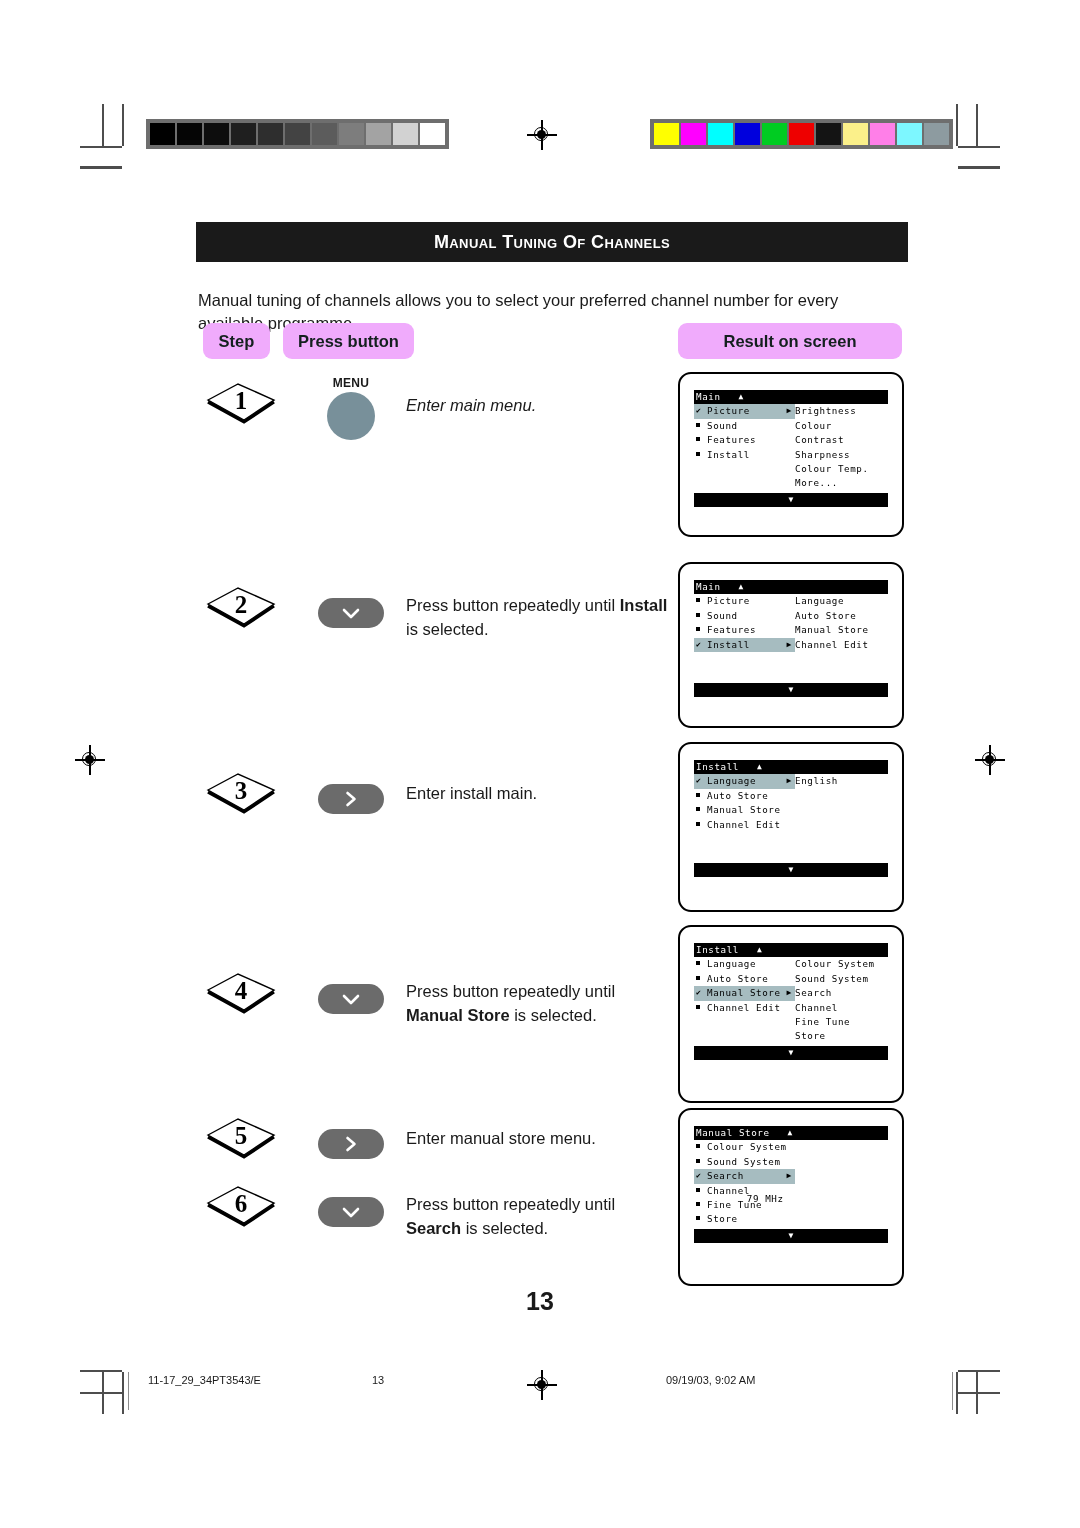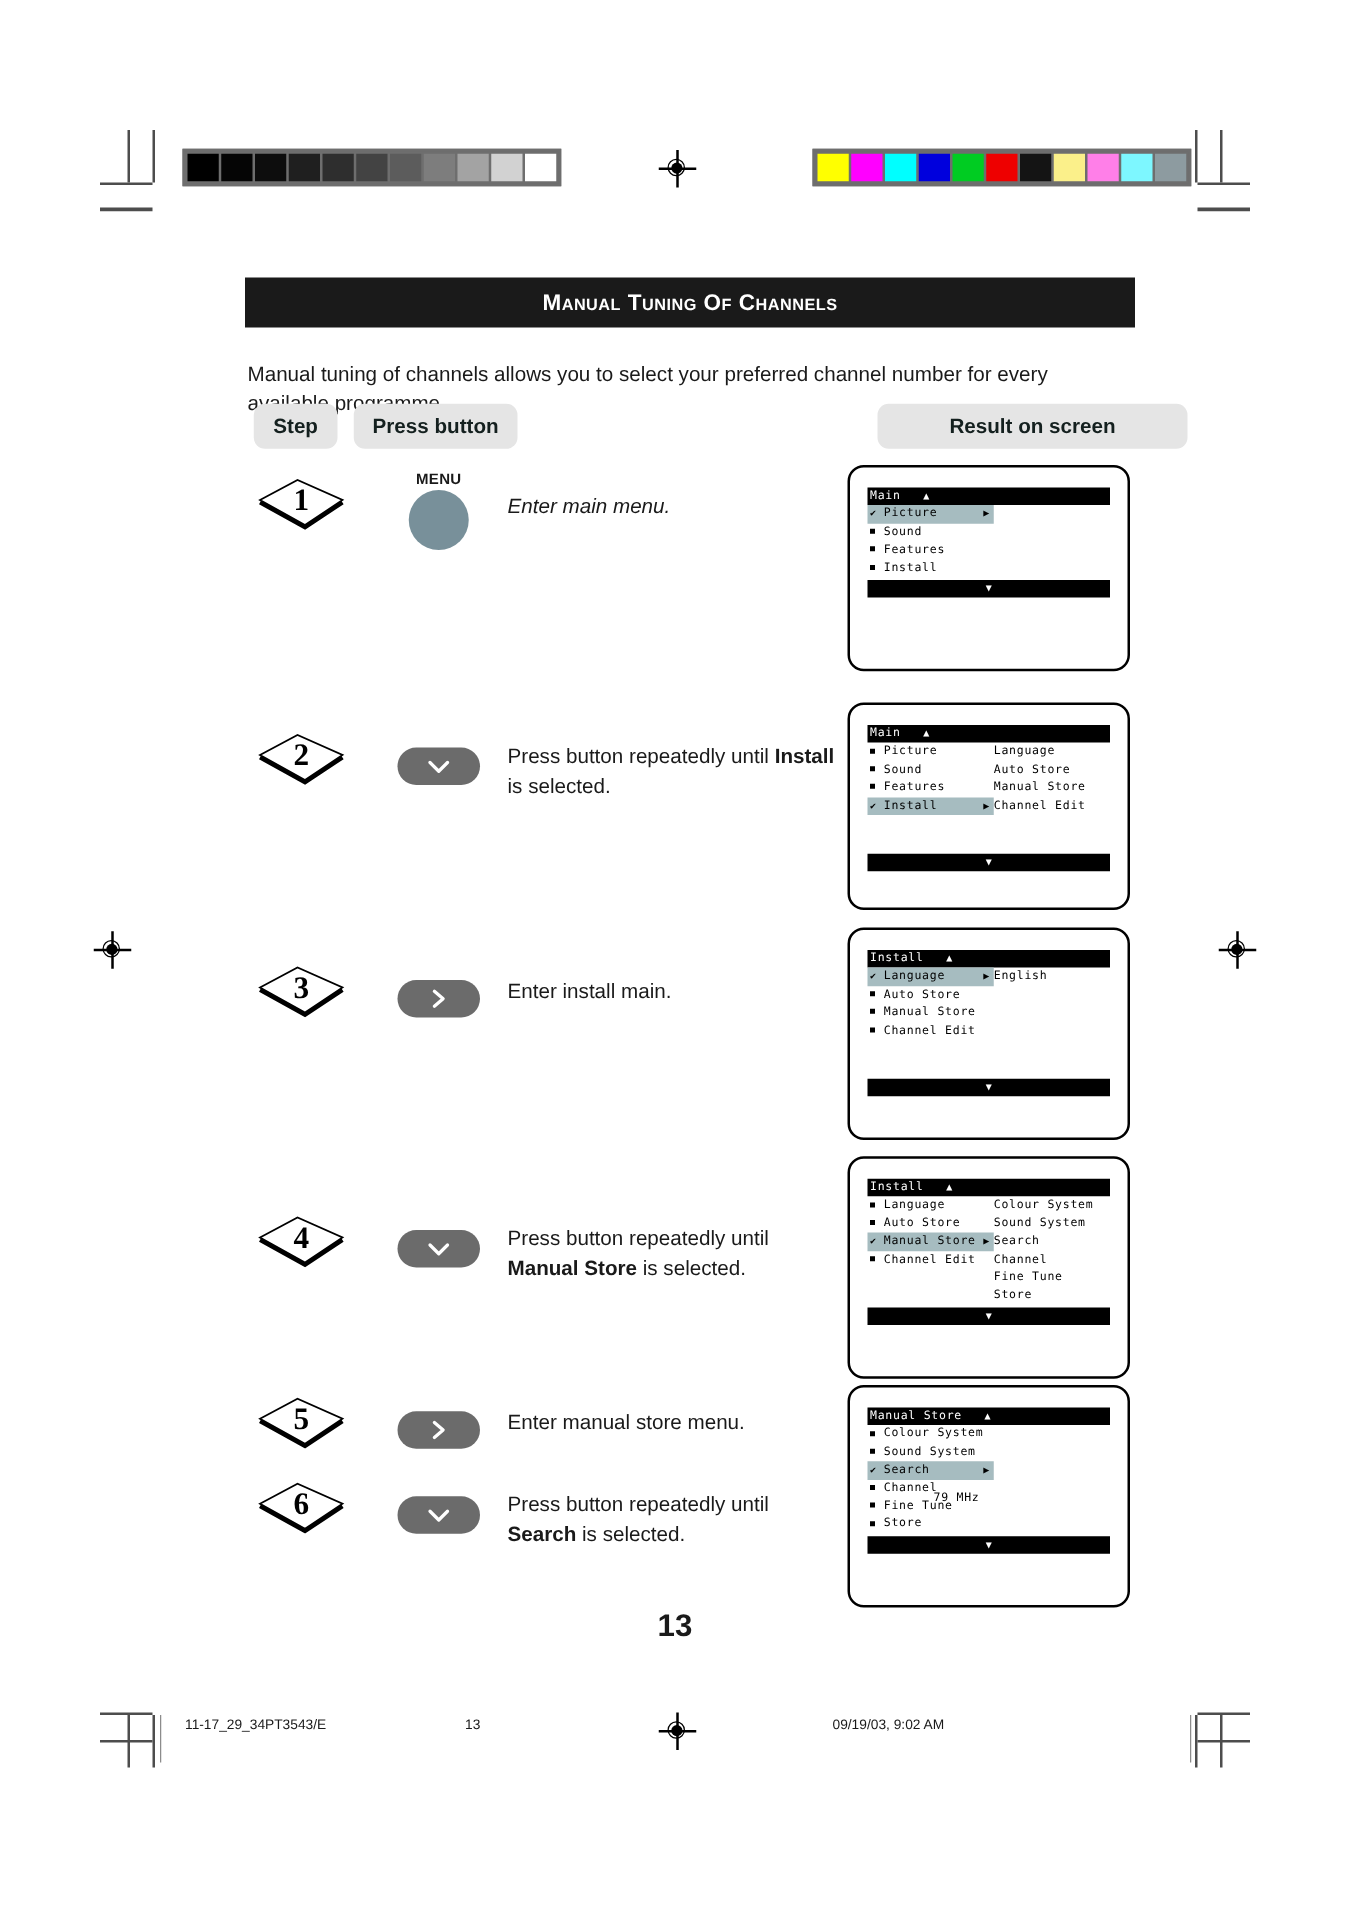--- a/index.html
+++ b/index.html
@@ -78,33 +78,33 @@
     position: absolute;
     left: 198px; top: 272px;
     width: 690px;
     font-size: 16.5px;
     line-height: 1.45;
     color: #1a1a1a;
   }
 
   .pill {
     position: absolute;
-    background: #e5e5e5;
+    background: #f0abfc;
     border-radius: 9px;
     display: flex;
     align-items: center;
     justify-content: center;
     font-weight: bold;
     font-size: 16.5px;
     color: #14201f;
     height: 36px;
   }
   #pill-step     { left: 203px; top: 323px; width: 67px; }
   #pill-press    { left: 283px; top: 323px; width: 131px; }
-  #pill-result   { left: 702px; top: 323px; width: 248px; }
+  #pill-result   { left: 678px; top: 323px; width: 224px; }
 
   
   .step-row { position: absolute; left: 198px; width: 470px; }
 
   .diamond {
     position: absolute;
     left: 7px;
     width: 72px; height: 44px;
   }
   .diamond svg { display: block; }
@@ -470,20 +470,28 @@
               <span class="mark"><span class="sq"></span></span>
               <span class="lbl">Features</span>
               <span class="arrow"></span>
             </div>
             <div class="osd-row">
               <span class="mark"><span class="sq"></span></span>
               <span class="lbl">Install</span>
               <span class="arrow"></span>
             </div>
           </div>
+          <div class="osd-col-right">
+            <div class="osd-right-row">Brightness</div>
+            <div class="osd-right-row">Colour</div>
+            <div class="osd-right-row">Contrast</div>
+            <div class="osd-right-row">Sharpness</div>
+            <div class="osd-right-row">Colour Temp.</div>
+            <div class="osd-right-row">More...</div>
+          </div>
         </div>
         <div class="osd-foot">
           <span>▼</span>
         </div>
       </div>
       <div class="tv-pad"></div>
     </div>
     <div class="tv" style="top: 562px; height: 166px;">
       <div class="osd">
         <div class="osd-title">

